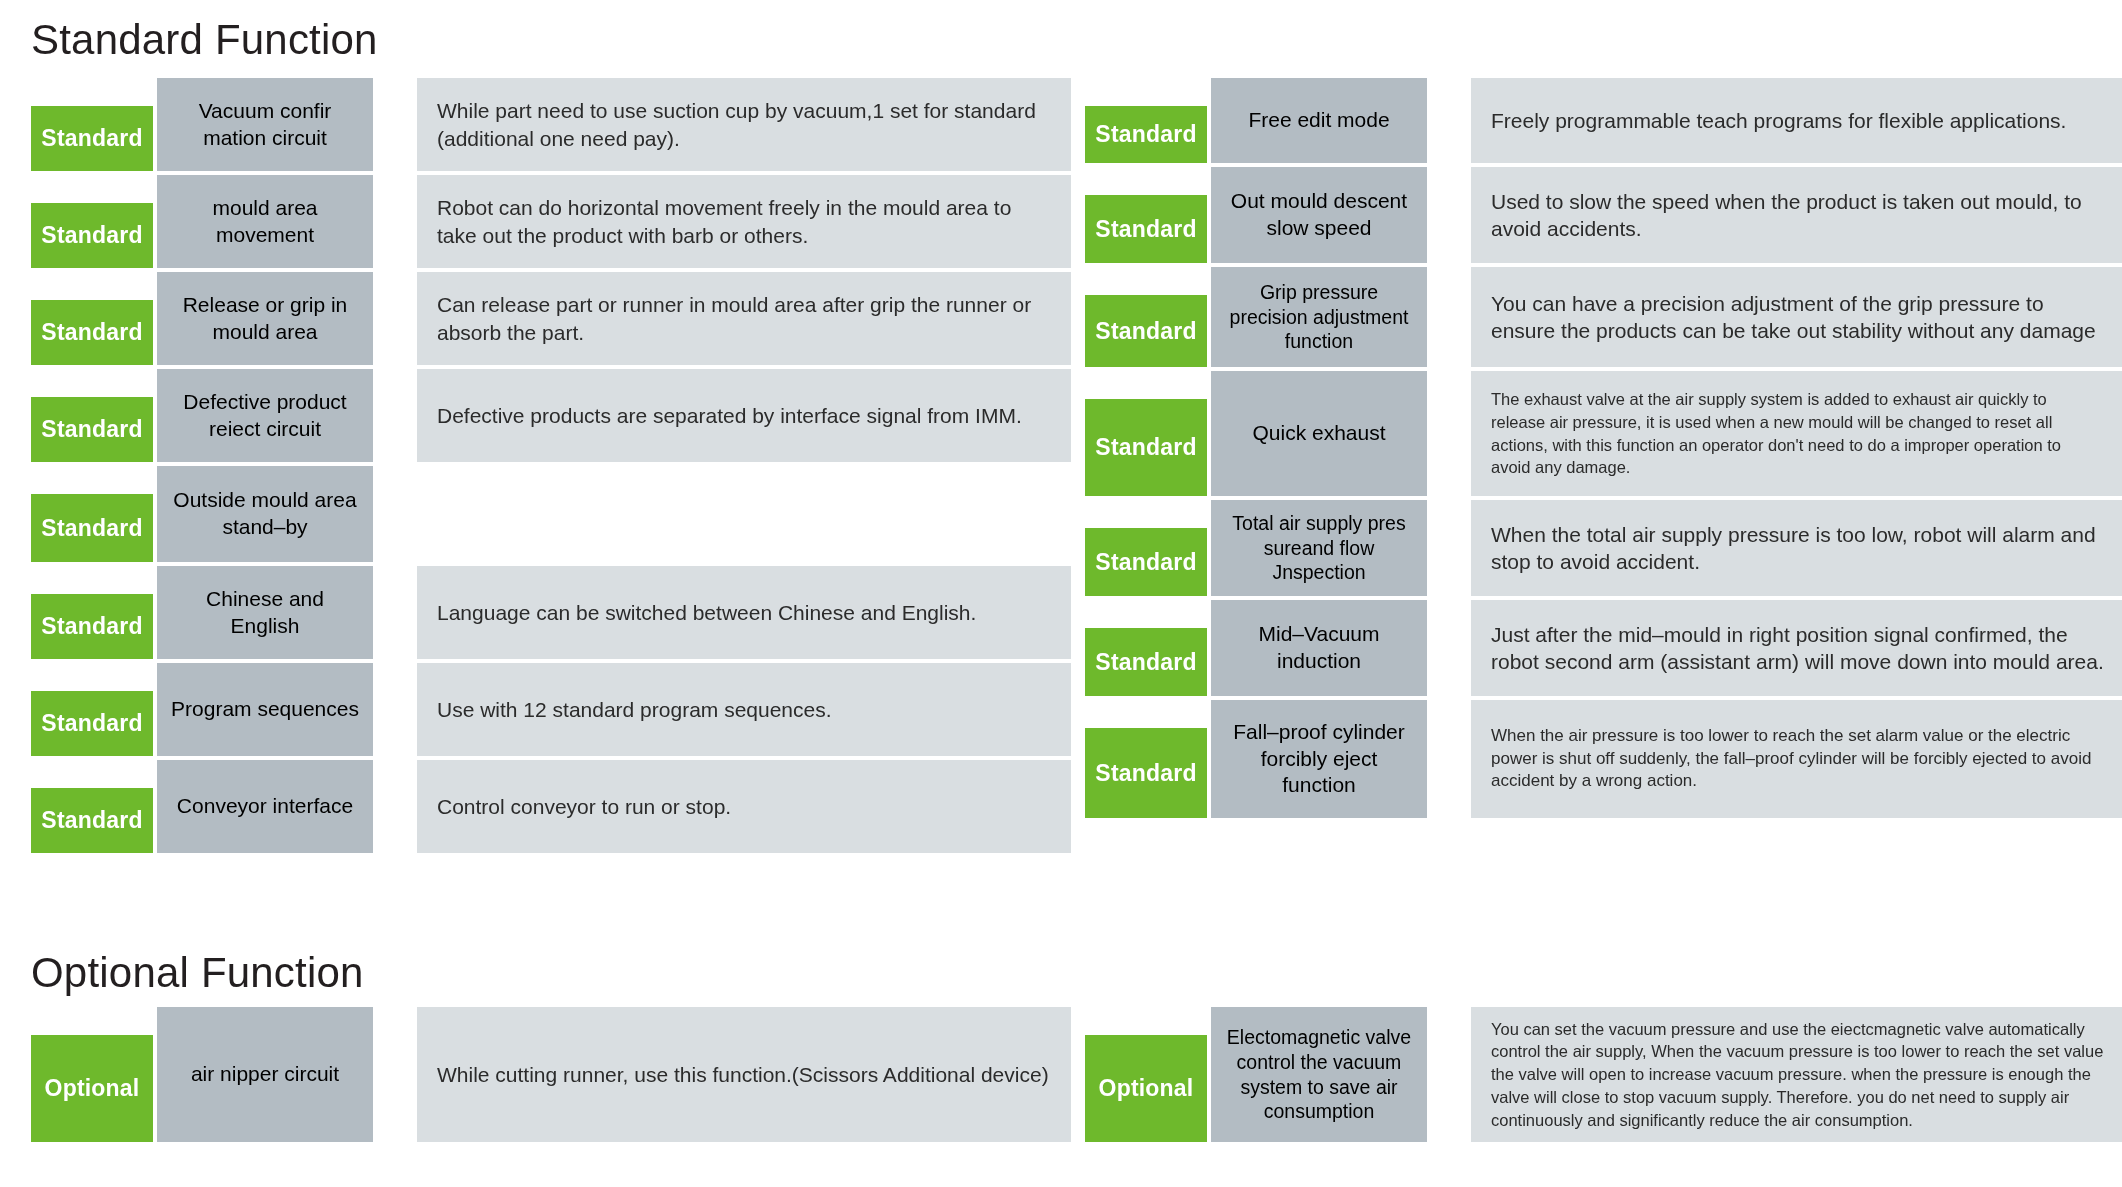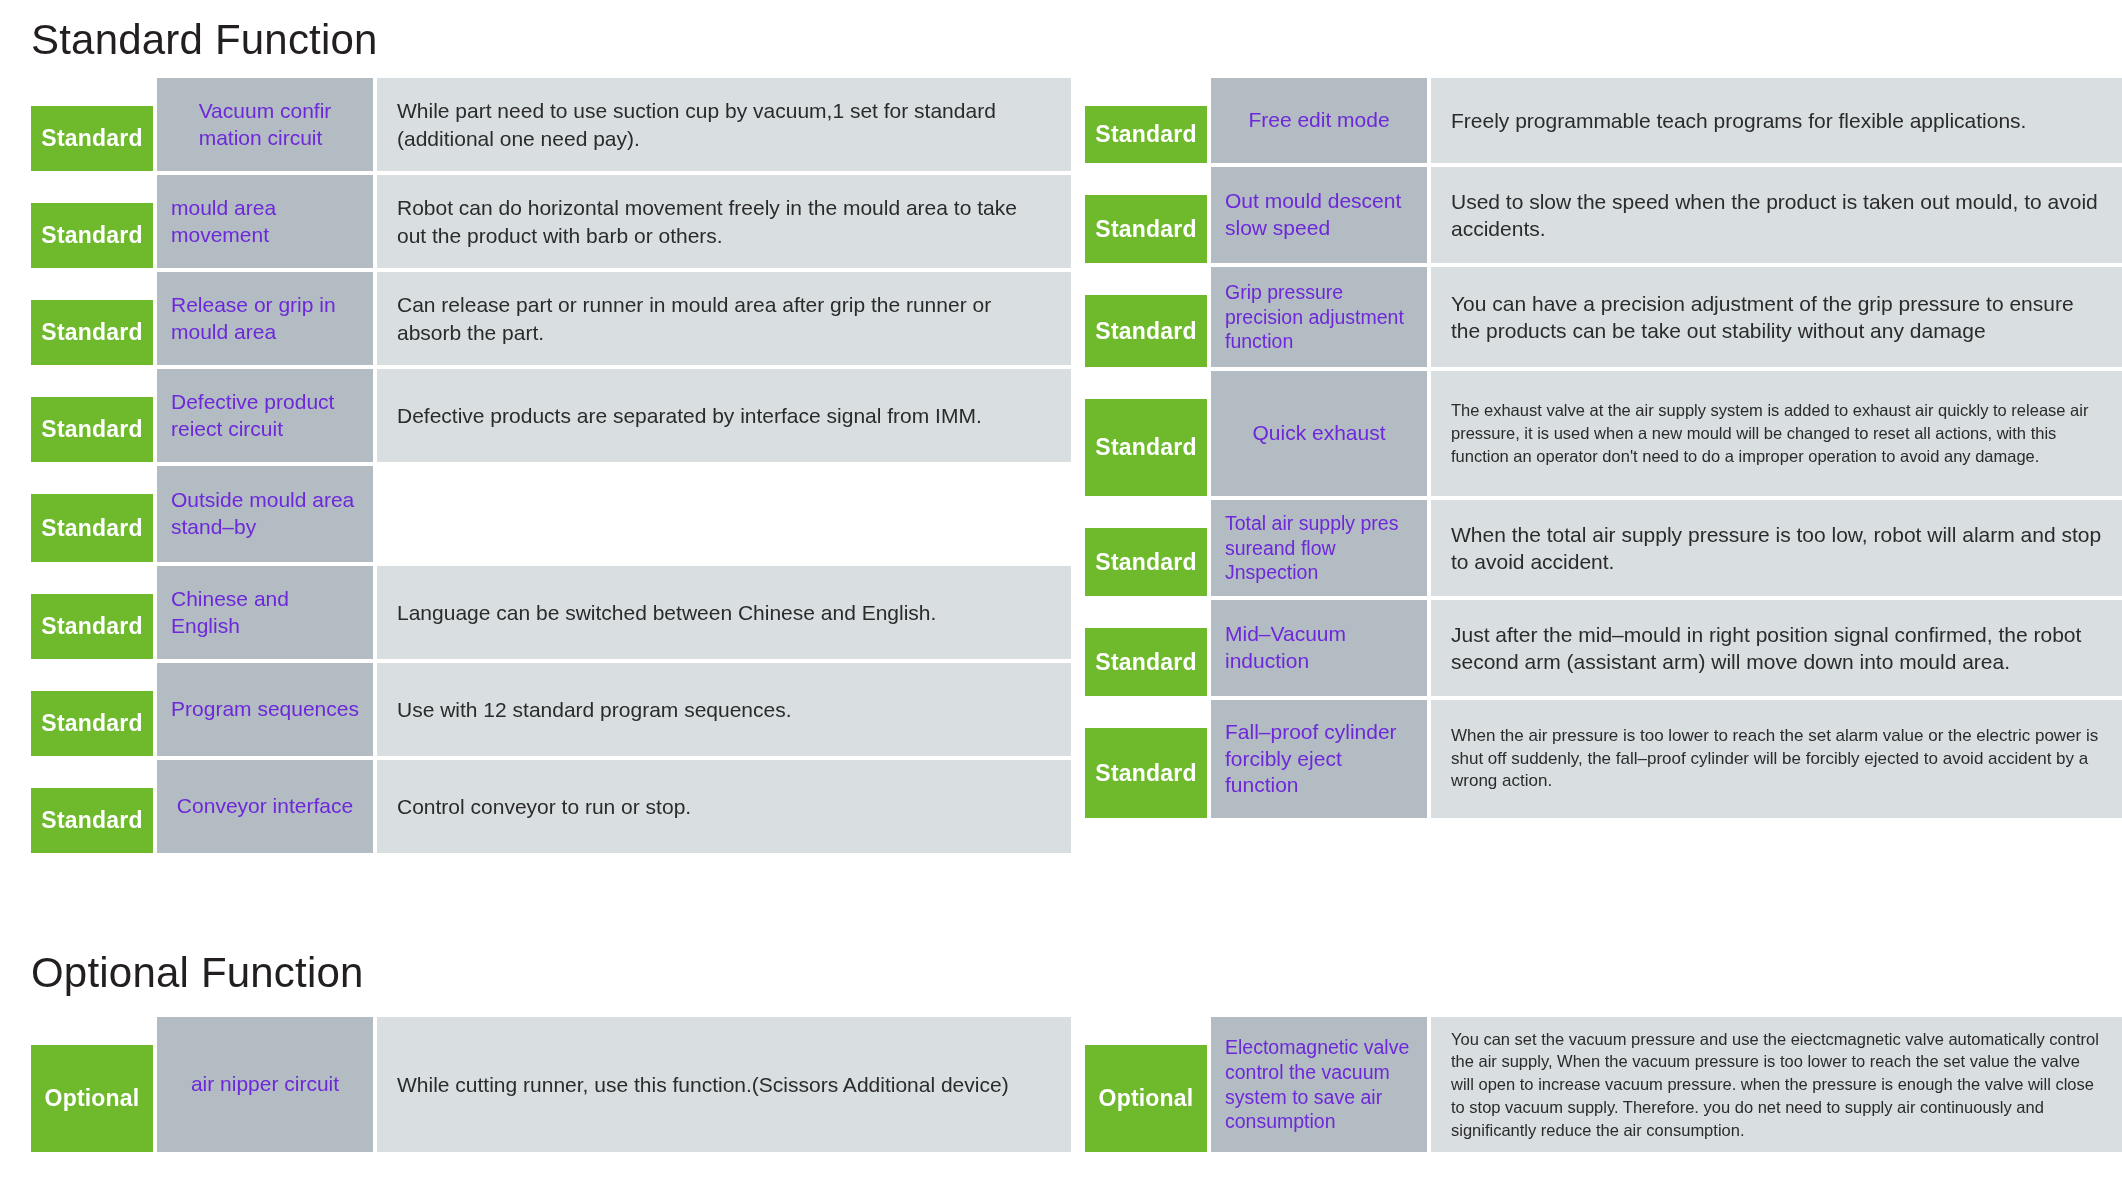--- a/index.html
+++ b/index.html
@@ -12,21 +12,21 @@
   .page { position: relative; width: 2122px; height: 1187px; padding: 0; }
 
   .section-title {
     font-size: 42px;
     font-weight: 400;
     color: #231f20;
     letter-spacing: 0.2px;
     padding-left: 31px;
   }
   #standard-title { padding-top: 16px; padding-bottom: 14px; }
-  #optional-title { padding-top: 0px; padding-bottom: 20px; }
+  #optional-title { padding-top: 0px; padding-bottom: 10px; }
 
   .columns { display: flex; gap: 14px; padding: 0 31px 0 31px; }
   .col { flex: 0 0 1040px; width: 1040px; display: flex; flex-direction: column; gap: 4px; }
 
   .row { display: flex; align-items: stretch; gap: 4px; }
 
   .badge {
     flex: 0 0 122px;
     background: #6eb92c;
     color: #ffffff;
@@ -34,37 +34,39 @@
     font-weight: bold;
     display: flex;
     align-items: center;
     justify-content: center;
     letter-spacing: 0.2px;
     margin-top: 28px;
   }
   .label {
     flex: 0 0 216px;
     background: #b3bcc3;
-    color: #6d28d9;
+    color: #000000;
     font-size: 21px;
     line-height: 1.28;
     display: flex;
     align-items: center;
     justify-content: center;
+    text-align: center;
     padding: 6px 14px;
   }
   .desc {
     flex: 1 1 auto;
     background: #d9dee1;
     color: #2b2b2b;
     font-size: 21px;
     line-height: 1.3;
     display: flex;
     align-items: center;
     padding: 8px 20px;
+    margin-left: 40px;
   }
   .desc.small { font-size: 17px; line-height: 1.35; }
   .desc.tiny  { font-size: 16.5px; line-height: 1.38; }
   .label.small { font-size: 19.5px; }
 
   .h-85  { min-height: 85px; }
   .h-93  { min-height: 93px; }
   .h-96  { min-height: 96px; }
   .h-100 { min-height: 100px; }
   .h-118 { min-height: 118px; }

